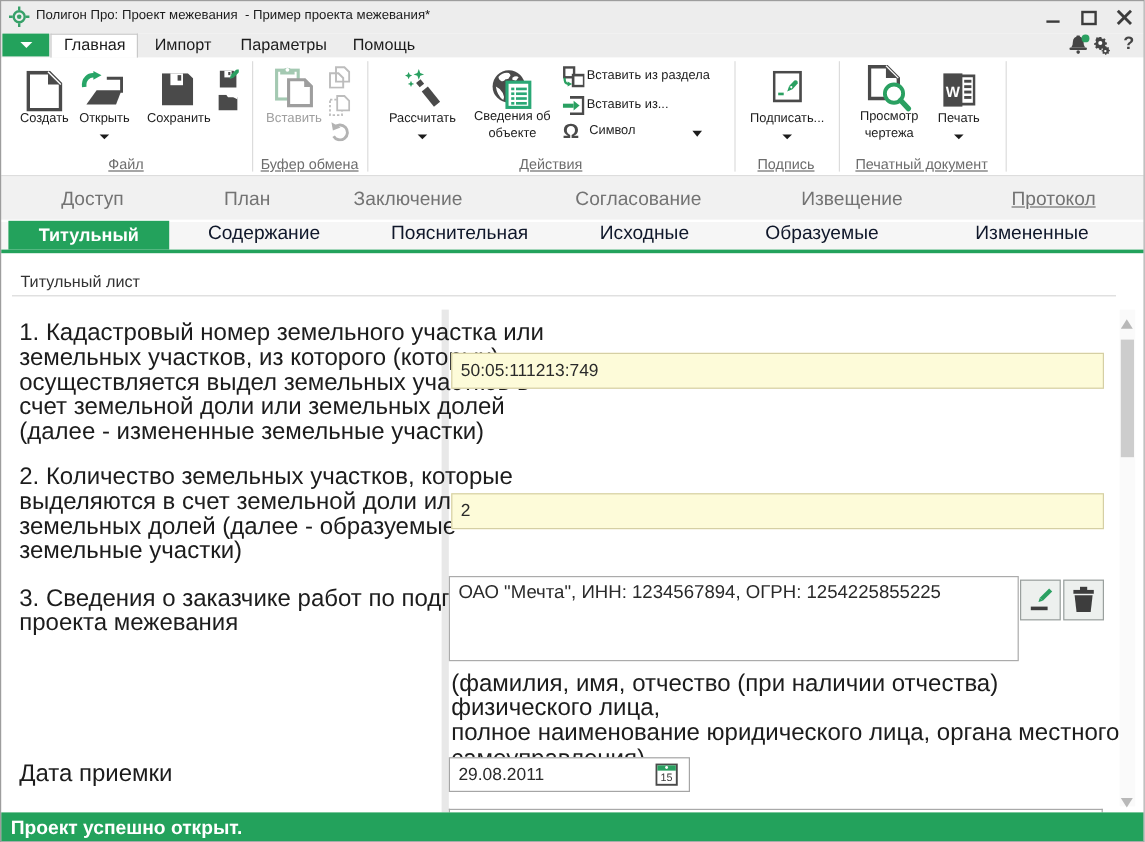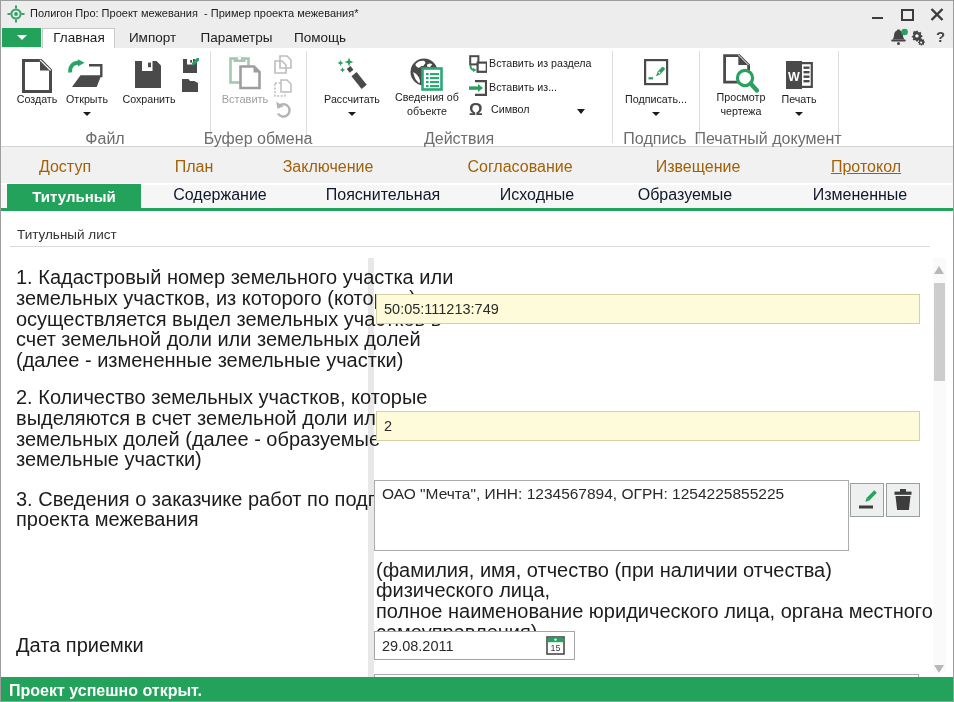--- a/index.html
+++ b/index.html
@@ -7,23 +7,23 @@
   .abs{position:absolute;}
   .cx{transform:translateX(-50%);white-space:nowrap;}
   #frame{position:absolute;left:0;top:0;width:952px;height:700px;border:1px solid #9d9d9d;z-index:50;pointer-events:none;}
   #titlebar{left:1px;top:1px;width:952px;height:27px;background:#ededed;}
   #menurow{left:1px;top:28px;width:952px;height:20px;background:#ededed;}
   #ribbon{left:1px;top:48px;width:952px;height:98px;background:#ffffff;border-bottom:1px solid #d5d5d5;}
   #tabs1{left:1px;top:147px;width:952px;height:36px;background:#f1f1f1;}
   #tabs2{left:1px;top:185px;width:952px;height:23px;background:#f6f6f6;}
   #greenline{left:1px;top:208px;width:952px;height:3px;background:#23a25c;}
   .rtext{font-size:10.7px;color:#1c1c1c;}
-  .glabel{font-size:16px;color:#6d6d6d;}
+  .glabel{font-size:12px;color:#6d6d6d;text-decoration:underline;}
   .vsep{position:absolute;top:51px;width:1px;height:92px;background:#dcdcdc;}
-  .tab1t{font-size:16px;color:#a16207;top:158px;}
+  .tab1t{font-size:16px;color:#737373;top:158px;margin-left:12px;}
   .tab2t{font-size:16px;color:#0f172a;top:186px;}
   .flabel{font-size:20px;color:#1c1c1c;line-height:20.75px;}
   .yellow{position:absolute;background:#fdfbd9;border:1px solid #d5cfa4;}
 </style></head>
 <body>
 <div id="frame"></div>
 <div class="abs" id="titlebar"></div>
 <div class="abs" id="menurow"></div>
 <div class="abs" id="ribbon"></div>
 <div class="abs" id="tabs1"></div>

